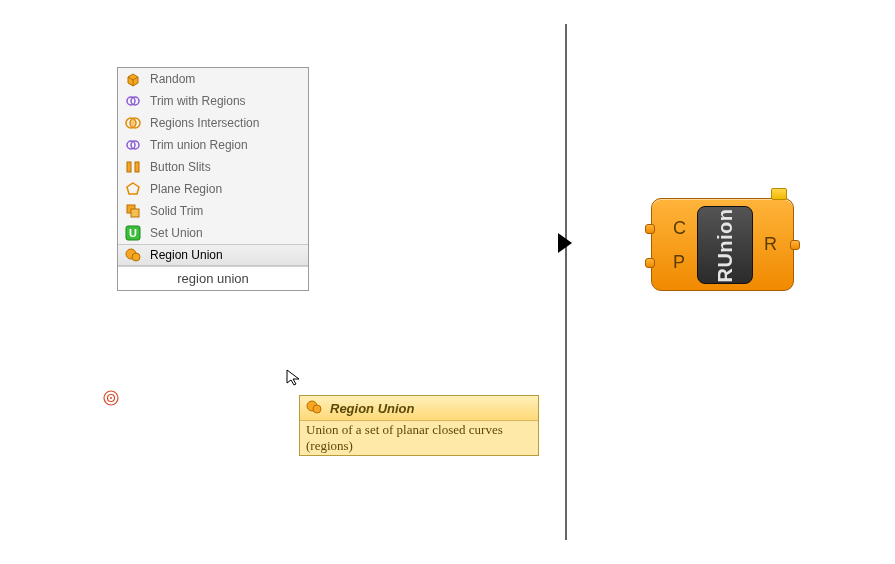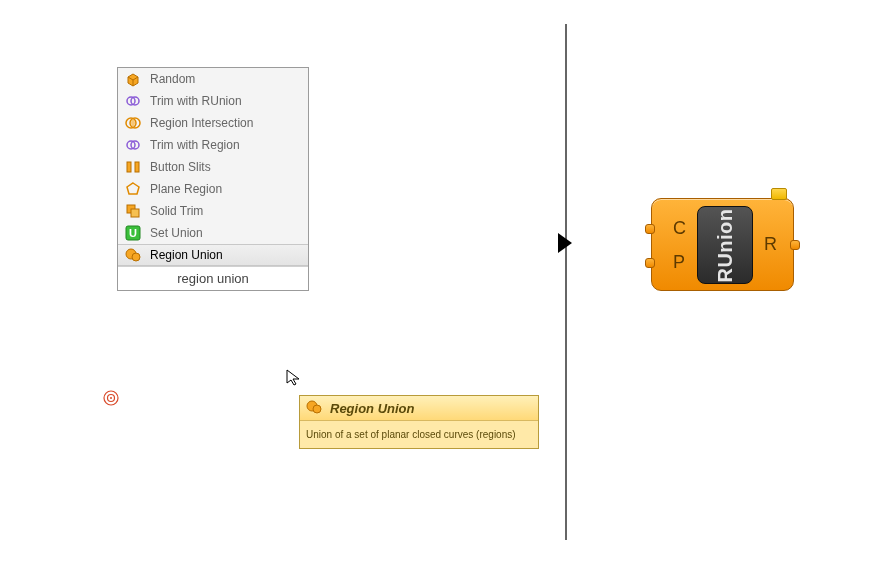--- a/index.html
+++ b/index.html
@@ -78,21 +78,21 @@
   }
   .tooltip-header {
     display: flex;
     align-items: center;
     padding: 3px 6px;
     background: linear-gradient(#fff0b8,#ffd978);
     border-bottom: 1px solid #d8b860;
   }
   .tooltip-header .icon { width:18px; height:18px; margin-right:6px; }
   .tooltip-title { font-style: italic; font-weight: bold; color:#5b4a0a; font-size:13px; }
-  .tooltip-desc { padding: 8px 6px; color:#5b4a0a; font-size:10px; }
+  .tooltip-desc { padding: 1px 6px; color:#5b4a0a; font-size:13px;font-family:Liberation Serif, serif; }
 
   .divider {
     position: absolute;
     left: 565px;
     top: 24px;
     width: 0;
     height: 516px;
     border-left: 2px solid #666;
   }
   .arrow-mark {
@@ -176,40 +176,40 @@
       </span>
     <span>Random</span>
   </div>
   <div class="menu-item">
     <span class="icon">
         <svg width="16" height="16">
           <circle cx="6" cy="8" r="4" fill="none" stroke="#8a5bd6" stroke-width="1.5"></circle>
           <circle cx="10" cy="8" r="4" fill="none" stroke="#8a5bd6" stroke-width="1.5"></circle>
         </svg>
       </span>
-    <span>Trim with RUnion</span>
+    <span>Trim with Regions</span>
   </div>
   <div class="menu-item">
     <span class="icon">
         <svg width="16" height="16">
           <circle cx="6" cy="8" r="5" fill="none" stroke="#e08a00" stroke-width="1.5"></circle>
           <circle cx="10" cy="8" r="5" fill="none" stroke="#e08a00" stroke-width="1.5"></circle>
           <path d="M8,4 A5,5 0 0 1 8,12 A5,5 0 0 1 8,4" fill="#f6a623" opacity="0.6"></path>
         </svg>
       </span>
-    <span>Region Intersection</span>
+    <span>Regions Intersection</span>
   </div>
   <div class="menu-item">
     <span class="icon">
         <svg width="16" height="16">
           <circle cx="6" cy="8" r="4" fill="none" stroke="#8a5bd6" stroke-width="1.5"></circle>
           <circle cx="10" cy="8" r="4" fill="none" stroke="#8a5bd6" stroke-width="1.5"></circle>
         </svg>
       </span>
-    <span>Trim with Region</span>
+    <span>Trim union Region</span>
   </div>
   <div class="menu-item">
     <span class="icon">
         <svg width="16" height="16">
           <rect x="2" y="3" width="4" height="10" fill="#f6a623" stroke="#b86f00"></rect>
           <rect x="10" y="3" width="4" height="10" fill="#f6a623" stroke="#b86f00"></rect>
         </svg>
       </span>
     <span>Button Slits</span>
   </div>

